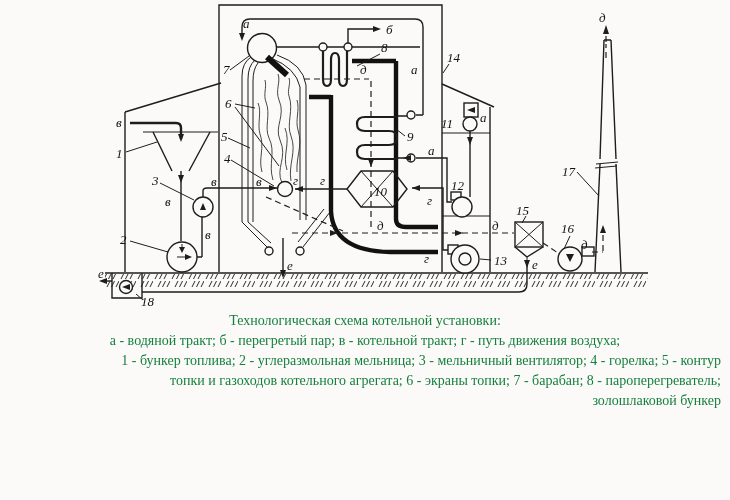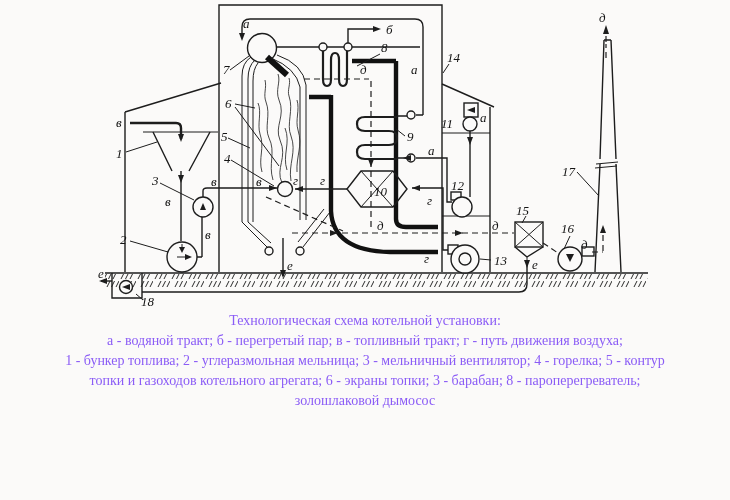--- a/index.html
+++ b/index.html
@@ -1,22 +1,22 @@
 <!DOCTYPE html>
 <html><head>
 <meta charset="utf-8">
 <style>
   html,body{margin:0;padding:0;}
   body{width:730px;height:500px;background:#fbfaf9;overflow:hidden;}
   .stage{position:relative;width:730px;height:500px;font-family:"Liberation Serif",serif;}
   .stage svg{position:absolute;top:0;left:0;}
-  .caption{position:absolute;left:0;top:311px;width:730px;color:#8b5cf6;}
+  .caption{position:absolute;left:0;top:311px;width:730px;color:#15803d;}
   .cap-line{height:20px;line-height:20px;font-size:14px;white-space:nowrap;}
   .center{text-align:center;}
-  .leftln{padding:0 9px;text-align:center;}
+  .leftln{padding:0 9px;text-align:right;}
   .ln{fill:none;stroke:#1d1d1d;stroke-width:1.4;}
   .tn{fill:none;stroke:#1d1d1d;stroke-width:1;}
   .thk{fill:none;stroke:#111;stroke-width:4.4;}
   .md{fill:none;stroke:#1d1d1d;stroke-width:2.4;}
   .co{fill:none;stroke:#1d1d1d;stroke-width:2.2;}
   .dsh{fill:none;stroke:#1d1d1d;stroke-width:1.2;stroke-dasharray:6 4;}
   .fl{fill:none;stroke:#333;stroke-width:0.9;}
   .cc{fill:#fbfaf9;stroke:#1d1d1d;stroke-width:1.4;}
   .ar{fill:#1d1d1d;stroke:none;}
   .lb{font:italic 13px "Liberation Serif",serif;fill:#141414;}
@@ -269,18 +269,18 @@
     <text class="lb" x="447" y="62">14</text>
     <text class="lb" x="516" y="215">15</text>
     <text class="lb" x="561" y="233">16</text>
     <text class="lb" x="562" y="176">17</text>
     <text class="lb" x="141" y="306">18</text>
   </g>
 </svg>
 
   <div class="caption">
     <div class="cap-line center">Технологическая схема котельной установки:</div>
-    <div class="cap-line center">а - водяной тракт; б - перегретый пар; в - топливный тракт; г - путь движения воздуха;</div>
+    <div class="cap-line center">а - водяной тракт; б - перегретый пар; в - котельной тракт; г - путь движения воздуха;</div>
     <div class="cap-line leftln">1 - бункер топлива; 2 - углеразмольная мельница; 3 - мельничный вентилятор; 4 - горелка; 5 - контур</div>
-    <div class="cap-line leftln">топки и газоходов котельного агрегата; 6 - экраны топки; 3 - барабан; 8 - пароперегреватель;</div>
-    <div class="cap-line leftln">золошлаковой дымосос</div>
+    <div class="cap-line leftln">топки и газоходов котельного агрегата; 6 - экраны топки; 7 - барабан; 8 - пароперегреватель;</div>
+    <div class="cap-line leftln">золошлаковой бункер</div>
   </div>
 </div>
 
 </body></html>

